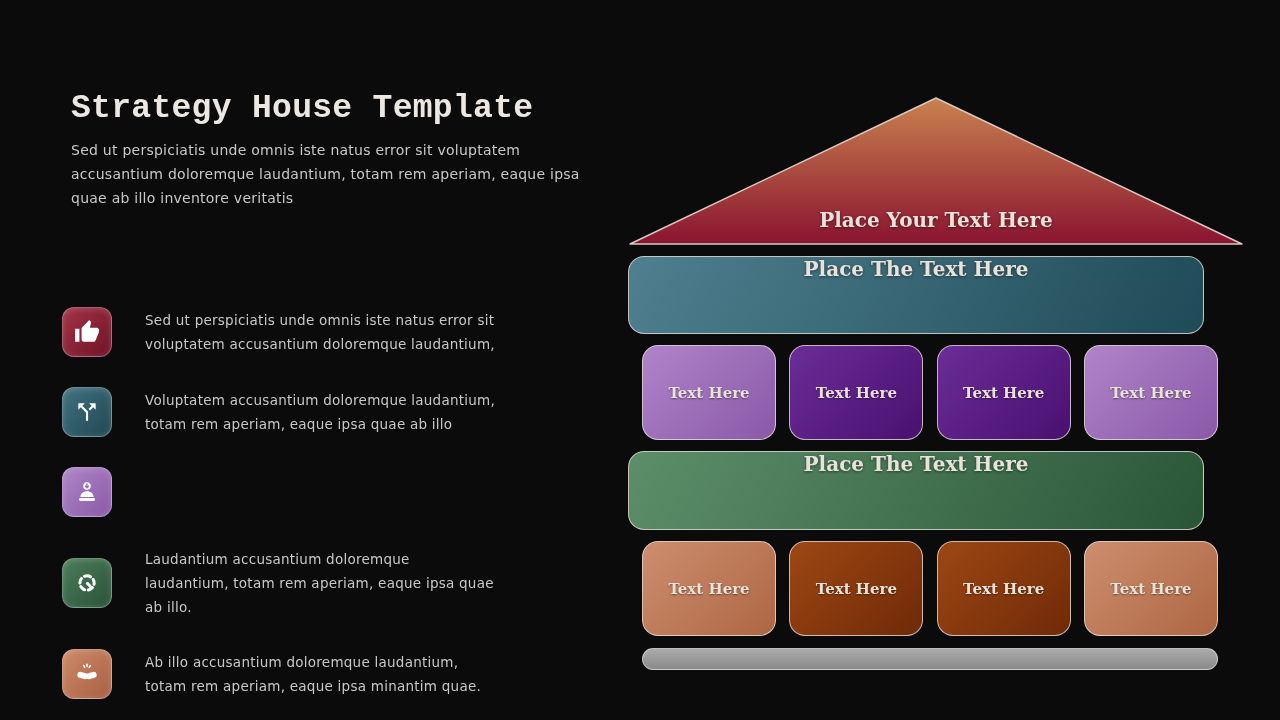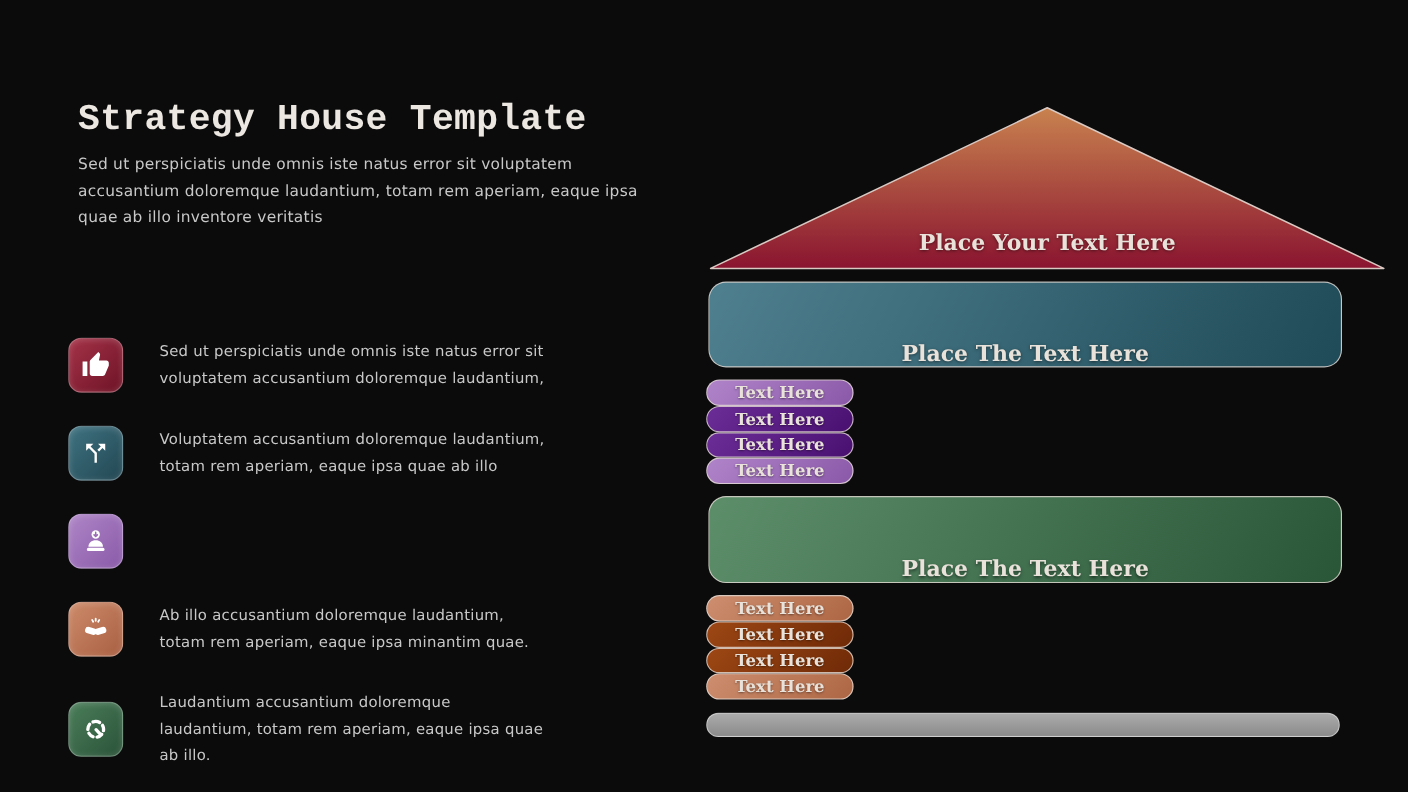--- a/index.html
+++ b/index.html
@@ -34,38 +34,38 @@
   .tile-purple{background:linear-gradient(135deg,var(--icon-purple-a,#ae85c6),var(--icon-purple-b,#8a5aa9));}
   .tile-green {background:linear-gradient(135deg,var(--icon-green-a,#4a7d59),var(--icon-green-b,#2b5339));}
   .tile-orange{background:linear-gradient(135deg,var(--icon-orange-a,#cc8a69),var(--icon-orange-b,#a96043));}
   .list-text{
     margin:0 0 0 33px;width:352px;
     font-size:13.5px;line-height:24px;letter-spacing:.25px;
     color:var(--body-text,#c9c9c9);
   }
   
   .house{position:absolute;left:628px;top:96px;width:616px;height:580px;}
-  .roof{position:absolute;left:16px;top:0;width:616px;height:150px;}
+  .roof{position:absolute;left:0;top:0;width:616px;height:150px;}
   .roof-label{
     position:absolute;left:0;bottom:14px;width:100%;text-align:center;
     font-family:"DejaVu Serif",serif;font-weight:700;font-size:20px;
     color:var(--shape-text,#e9e2da);text-shadow:0 1px 3px rgba(0,0,0,.5);
   }
   .banner{
-    position:absolute;left:16px;width:576px;border-radius:16px;
+    position:absolute;left:0;width:576px;border-radius:16px;
     border:1px solid rgba(228,219,212,.8);box-sizing:border-box;
-    display:flex;align-items:flex-end;justify-content:center;
+    display:flex;align-items:flex-start;justify-content:center;
     font-family:"DejaVu Serif",serif;font-weight:700;font-size:20px;
     color:var(--shape-text,#e9e2da);text-shadow:0 1px 3px rgba(0,0,0,.5);
   }
   .banner-teal {top:160px;height:78px;background:linear-gradient(118deg,var(--teal-light,#4f808f),var(--teal-dark,#1f4a57));}
   .banner-green{top:355px;height:79px;background:linear-gradient(118deg,var(--green-light,#5d8e6a),var(--green-dark,#295637));}
   .box-row{
     position:absolute;left:14px;width:576px;height:95px;
-    display:flex;justify-content:space-between;flex-direction:column;
+    display:flex;justify-content:space-between;
   }
   .row-1{top:249px;}
   .row-2{top:445px;}
   .ph-box{
     width:134px;height:95px;border-radius:16px;box-sizing:border-box;
     border:1px solid rgba(228,219,212,.8);
     display:flex;align-items:center;justify-content:center;
     font-family:"DejaVu Serif",serif;font-weight:700;font-size:15px;
     color:var(--shape-text,#e9e2da);text-shadow:0 1px 2px rgba(0,0,0,.45);
   }
@@ -111,38 +111,38 @@
       <svg width="26" height="26" viewBox="0 0 24 24">
         <circle cx="12" cy="6.4" r="3.5" fill="#fff"></circle>
         <path d="M12 4.6v3.2M10.6 6.7l1.4 1.3 1.4-1.3" stroke="#9a6cb5" stroke-width="1.3" fill="none" stroke-linecap="round" stroke-linejoin="round"></path>
         <path d="M5.9 16.6c0-3.2 2.7-5.3 6.1-5.3s6.1 2.1 6.1 5.3z" fill="#fff"></path>
         <rect x="4.6" y="17.6" width="14.8" height="2.6" rx="1.3" fill="#fff"></rect>
       </svg>
     </span>
   </div>
 
   <div class="list-item">
+    <span class="icon-tile tile-green">
+      <svg width="26" height="26" viewBox="0 0 24 24" fill="none" stroke="#fff">
+        <circle cx="12" cy="12" r="6.6" stroke-width="2.8" stroke-dasharray="4.6 3.4" stroke-linecap="round" transform="rotate(-100 12 12)"></circle>
+        <path d="M12.3 12.3l3.7 3.9" stroke-width="2.8" stroke-linecap="round"></path>
+      </svg>
+    </span>
+    <p class="list-text">Laudantium accusantium doloremque laudantium, totam rem aperiam, eaque ipsa quae ab illo.</p>
+  </div>
+
+  <div class="list-item">
     <span class="icon-tile tile-orange">
       <svg width="26" height="26" viewBox="0 0 24 24">
         <path d="M12 3.1v1.8M9 4.2l.9 1.6M15 4.2l-.9 1.6" stroke="#fff" stroke-width="1.5" fill="none" stroke-linecap="round"></path>
         <rect x="3" y="10.6" width="10" height="5.6" rx="2.8" fill="#fff" transform="rotate(16 8 13.4)"></rect>
         <rect x="11" y="10.6" width="10" height="5.6" rx="2.8" fill="#fff" transform="rotate(-16 16 13.4)"></rect>
       </svg>
     </span>
     <p class="list-text">Ab illo accusantium doloremque laudantium, totam rem aperiam, eaque ipsa minantim quae.</p>
-  </div>
-
-  <div class="list-item">
-    <span class="icon-tile tile-green">
-      <svg width="26" height="26" viewBox="0 0 24 24" fill="none" stroke="#fff">
-        <circle cx="12" cy="12" r="6.6" stroke-width="2.8" stroke-dasharray="4.6 3.4" stroke-linecap="round" transform="rotate(-100 12 12)"></circle>
-        <path d="M12.3 12.3l3.7 3.9" stroke-width="2.8" stroke-linecap="round"></path>
-      </svg>
-    </span>
-    <p class="list-text">Laudantium accusantium doloremque laudantium, totam rem aperiam, eaque ipsa quae ab illo.</p>
   </div>
 
 </div>
 
 <div class="house">
 
   <div class="roof">
     <svg width="616" height="150" viewBox="0 0 616 150">
       <defs>
         <linearGradient id="roofGrad" x1="0" y1="0" x2="0" y2="1">

